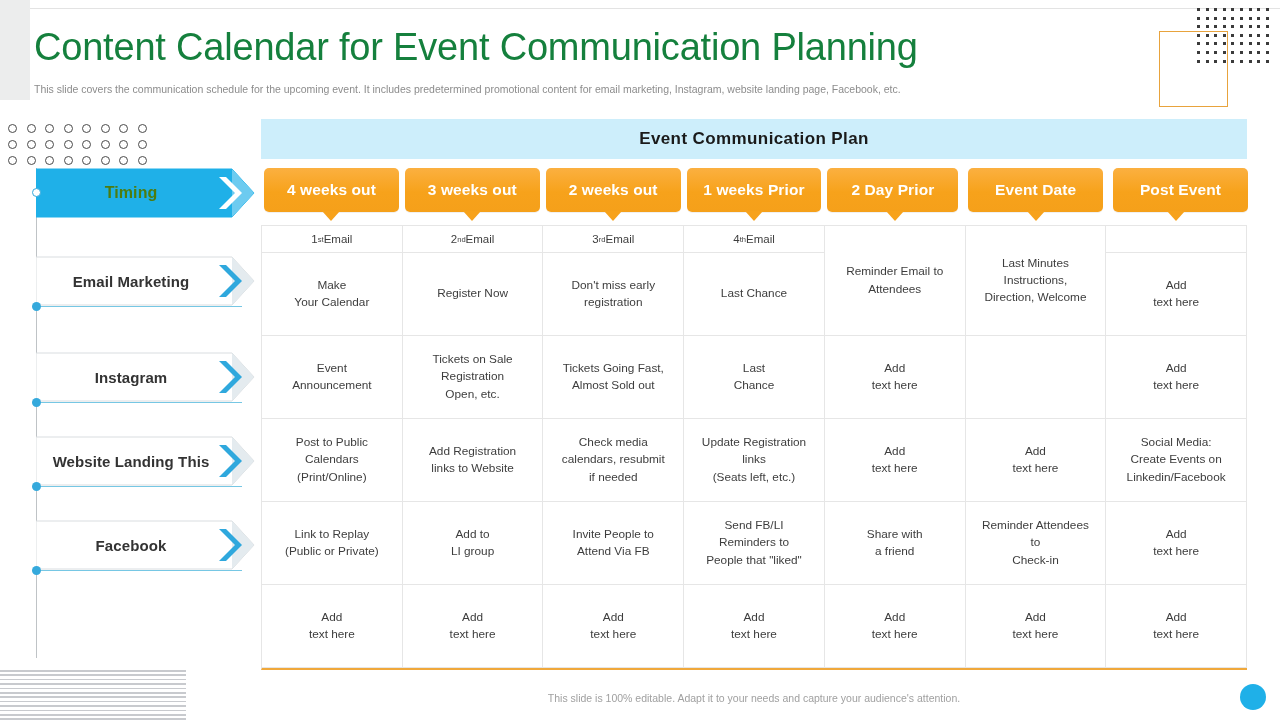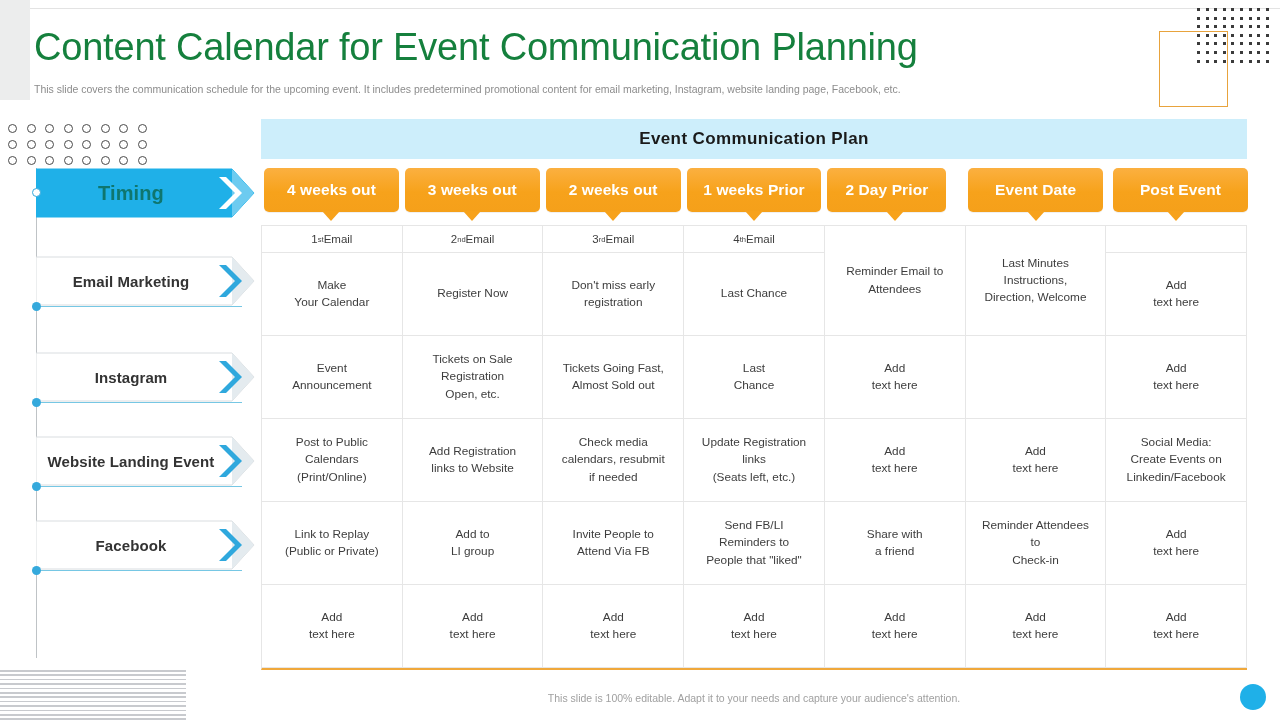--- a/index.html
+++ b/index.html
@@ -106,21 +106,21 @@
   .nav-label {
     position: absolute; left: 0; top: 0;
     width: 196px; height: 50px;
     display: flex; align-items: center; justify-content: center;
     font-size: 15px; font-weight: bold;
     color: #333333;
     letter-spacing: 0.1px;
     padding-right: 6px;
     text-align: center;
   }
-  .nav-item.active .nav-label { color: #0f766e; font-size: 20px; }
+  .nav-item.active .nav-label { color: #4d7c0f; font-size: 16px; }
   .nav-underline {
     position: absolute; left: 0; bottom: -1px;
     width: 206px; height: 1.2px;
     background: #76c7e4;
   }
   .nav-node {
     position: absolute; left: -4.5px; bottom: -5px;
     width: 9px; height: 9px; border-radius: 50%;
     background: #35a9dc;
   }
@@ -335,21 +335,21 @@
         <div class="nav-label">Instagram</div>
         <div class="nav-underline"></div>
         <div class="nav-node"></div>
       </div>
       <div class="nav-item" style="top: 268px;">
         <svg class="nav-shape" viewBox="0 0 222 50" width="222" height="50">
           <path d="M0 1 H196 L218 25 L196 49 H0 Z" fill="#ffffff" stroke="#d9dde0" stroke-width="1"></path>
           <path d="M196 1 L218 25 L196 49 Z" fill="#e4ebef"></path>
           <path d="M190 9 L206 25 L190 41 L183 41 L199 25 L183 9 Z" fill="#2fa8dd"></path>
         </svg>
-        <div class="nav-label">Website Landing Event</div>
+        <div class="nav-label">Website Landing This</div>
         <div class="nav-underline"></div>
         <div class="nav-node"></div>
       </div>
       <div class="nav-item" style="top: 352px;">
         <svg class="nav-shape" viewBox="0 0 222 50" width="222" height="50">
           <path d="M0 1 H196 L218 25 L196 49 H0 Z" fill="#ffffff" stroke="#d9dde0" stroke-width="1"></path>
           <path d="M196 1 L218 25 L196 49 Z" fill="#e4ebef"></path>
           <path d="M190 9 L206 25 L190 41 L183 41 L199 25 L183 9 Z" fill="#2fa8dd"></path>
         </svg>
         <div class="nav-label">Facebook</div>
@@ -371,21 +371,21 @@
         </div>
         <div class="chip-wrap" style="width: 140.857px;">
           <div class="chip" style="width: 134.857px; margin-left: 3px;">2 weeks out</div>
           <div class="chip-notch"></div>
         </div>
         <div class="chip-wrap" style="width: 140.857px;">
           <div class="chip" style="width: 134.857px; margin-left: 3px;">1 weeks Prior</div>
           <div class="chip-notch"></div>
         </div>
         <div class="chip-wrap" style="width: 140.857px;">
-          <div class="chip" style="width: 119px; margin-left: 3px;">2 Day Prior</div>
+          <div class="chip" style="width: 131px; margin-left: 3px;">2 Day Prior</div>
           <div class="chip-notch"></div>
         </div>
         <div class="chip-wrap" style="width: 140.857px;">
           <div class="chip" style="width: 134.857px; margin-left: 3px;">Event Date</div>
           <div class="chip-notch"></div>
         </div>
         <div class="chip-wrap" style="width: 140.857px;">
           <div class="chip" style="width: 134.857px; margin-left: 7px;">Post Event</div>
           <div class="chip-notch"></div>
         </div>

